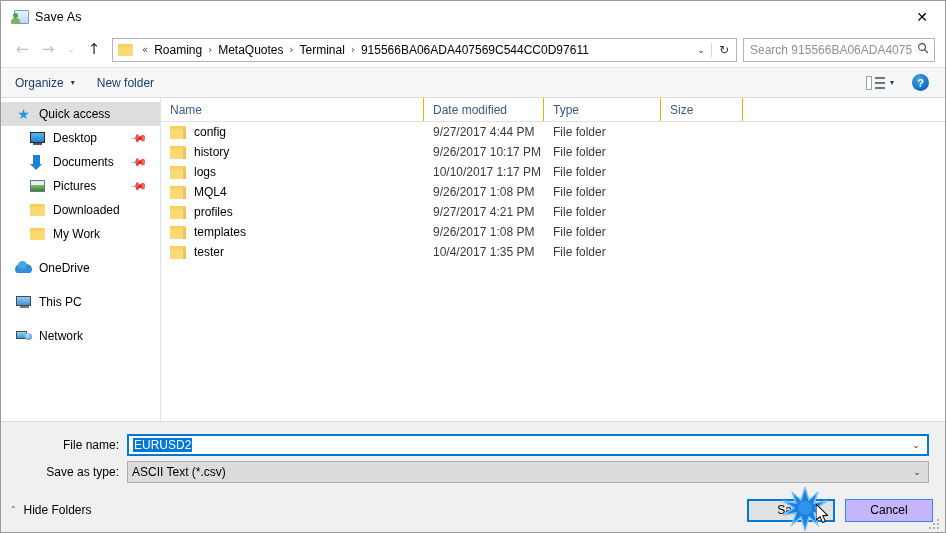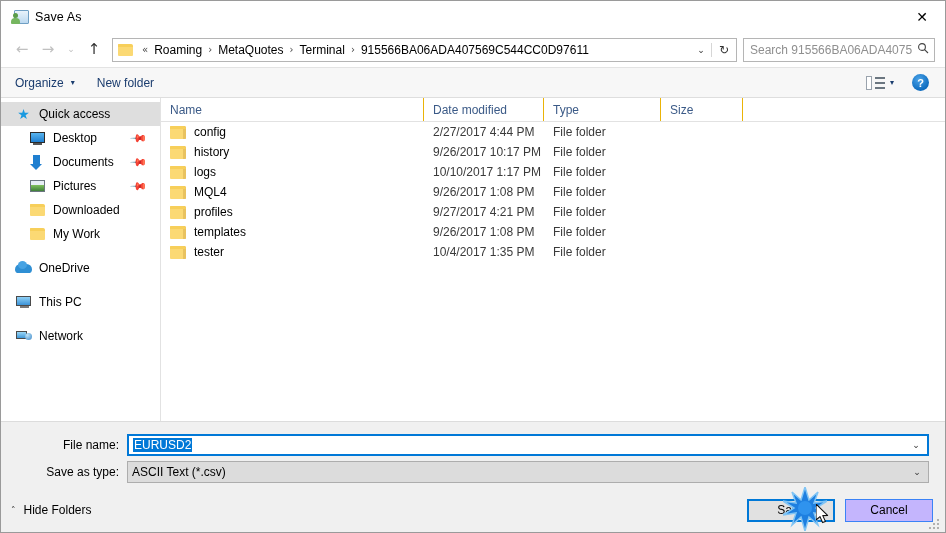--- a/index.html
+++ b/index.html
@@ -741,21 +741,21 @@
         </div>
         <div class="ch ch-rest"></div>
       </div>
 
       <div class="rows">
         <div class="row">
           <div class="cell-name">
             <span class="row-folder"></span>
             <span>config</span>
           </div>
-          <div class="cell-date">2/27/2017 4:44 PM</div>
+          <div class="cell-date">9/27/2017 4:44 PM</div>
           <div class="cell-type">File folder</div>
           <div class="cell-size"></div>
         </div>
         <div class="row">
           <div class="cell-name">
             <span class="row-folder"></span>
             <span>history</span>
           </div>
           <div class="cell-date">9/26/2017 10:17 PM</div>
           <div class="cell-type">File folder</div>

